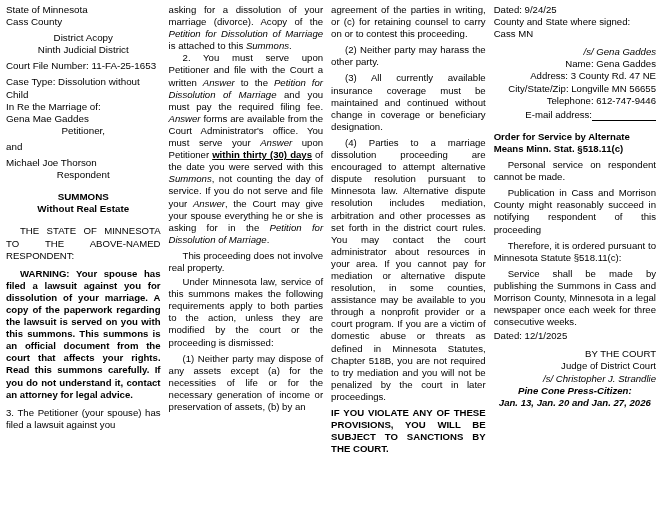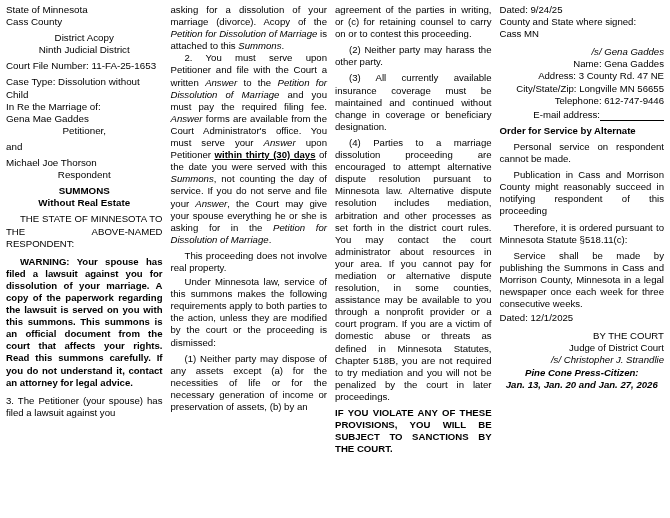--- a/index.html
+++ b/index.html
@@ -12,21 +12,21 @@
     background: #ffffff;
     font-family: "Liberation Sans", sans-serif;
     color: #000000;
     overflow: hidden;
   }
   .page {
     position: relative;
     width: 670px;
     height: 518px;
     box-sizing: border-box;
-    padding: 4px 6px 0 6px;
+    padding: 4px 14px 0 6px;
     display: flex;
     gap: 8px;
   }
   .col {
     width: 158px;
     font-size: 9.6px;
     line-height: 12.1px;
   }
   .col.c1 { width: 158px; }
   .col.c2 { width: 158px; }
@@ -39,21 +39,21 @@
   .indent { text-indent: 14px; }
   .center { text-align: center; }
   .right { text-align: right; }
   .bold { font-weight: bold; }
   .ital { font-style: italic; }
   .u { text-decoration: underline; }
   .sp-top-2 { margin-top: 2px; }
   .sp-top-4 { margin-top: 4px; }
   .sp-top-6 { margin-top: 6px; }
   .sp-top-8 { }
-  .sp-top-10 { margin-top: 4px; }
+  .sp-top-10 { margin-top: 10px; }
   .title-line { font-size: 9.8px; }
   .justify { text-align: justify; }
   .rule-line {
     display: inline-block;
     border-bottom: 1px solid #000;
     width: 64px;
     height: 9px;
     vertical-align: bottom;
   }
   .footer-ital {
@@ -124,20 +124,21 @@
     <p class="right sig-ital sp-top-6">/s/ Gena Gaddes</p>
     <p class="right">Name: Gena Gaddes</p>
     <p class="right">Address: 3 County Rd. 47 NE</p>
     <p class="right">City/State/Zip: Longville MN 56655</p>
     <p class="right">Telephone: 612-747-9446</p>
     <p class="right sp-top-2">
       <span>E-mail address:</span><span class="rule-line"></span>
     </p>
 
     <p class="bold sp-top-10">Order for Service by Alternate</p>
+    <p class="bold">Means Minn. Stat. §518.11(c)</p>
 
     <p class="justify indent sp-top-4">Personal service on respondent cannot be made.</p>
     <p class="justify indent sp-top-4">Publication in Cass and Morrison County might reasonably succeed in notifying respondent of this proceeding</p>
     <p class="justify indent sp-top-4">Therefore, it is ordered pursuant to Minnesota Statute §518.11(c):</p>
     <p class="justify indent sp-top-4">Service shall be made by publishing the Summons in Cass and Morrison County, Minnesota in a legal newspaper once each week for three consecutive weeks.</p>
     <p class="sp-top-2">Dated: 12/1/2025</p>
 
     <p class="right sp-top-6">BY THE COURT</p>
     <p class="right">Judge of District Court</p>
     <p class="right sig-ital">/s/ Christopher J. Strandlie</p>

